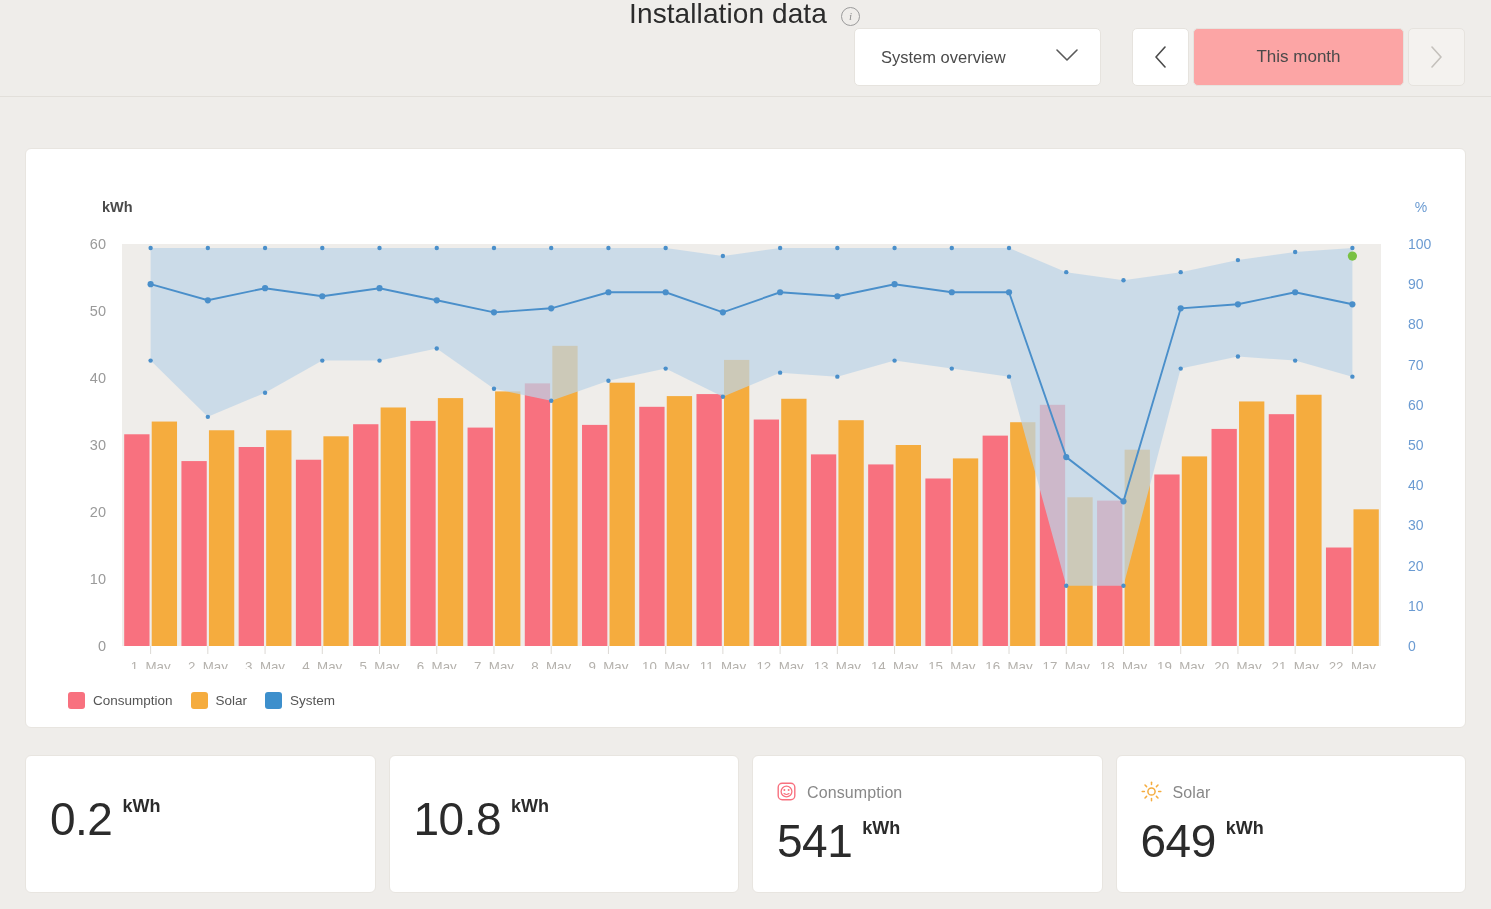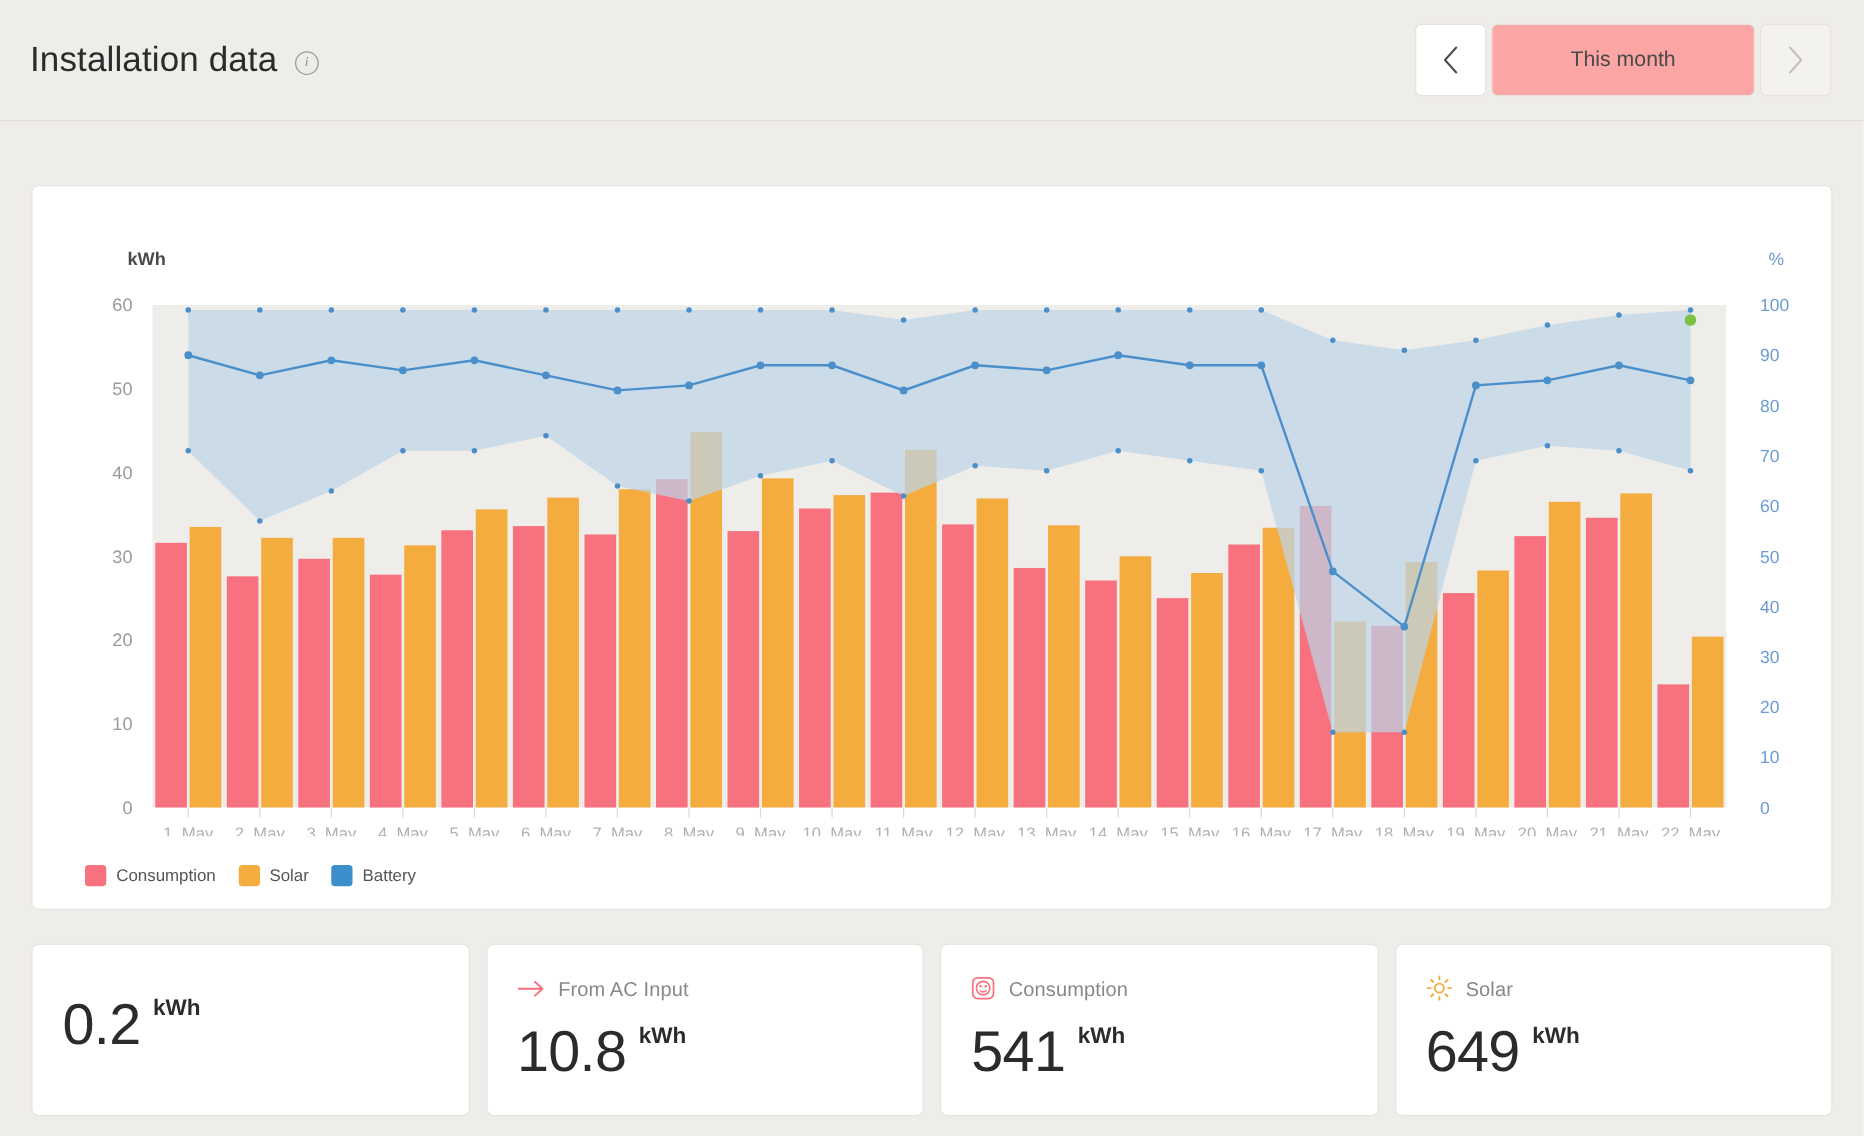--- a/index.html
+++ b/index.html
@@ -13,20 +13,21 @@
   }
 
   
   .topbar{
     height:97px;
     background:#efedea;
     border-bottom:1px solid #e2dfda;
     display:flex;
     align-items:center;
     padding:0 26px 0 24px;
+    flex-direction:column;
   }
   .title-wrap{ display:flex; align-items:center; gap:14px; }
   .page-title{
     font-size:28px; font-weight:400; color:#2b2b2b;
     letter-spacing:.1px; line-height:1;
   }
   .info-icon{
     width:19px;height:19px;border-radius:50%;
     border:1.3px solid #9b9b9b;color:#8c8c8c;
     font-size:11px;font-style:italic;font-family:"Liberation Serif",serif;
@@ -88,20 +89,28 @@
 <body>
 
 <div class="topbar">
   <div class="title-wrap">
     <div class="page-title">Installation data</div>
     <div class="info-icon">i</div>
   </div>
 
   <div class="header-controls">
 
+    <div class="select-box">
+      <span class="label">System overview</span>
+      <span class="chev">
+        <svg width="22" height="13" viewBox="0 0 22 13">
+            <path d="M1 1 L11 11 L21 1" fill="none" stroke="#5a5a5a" stroke-width="1.6" stroke-linecap="round" stroke-linejoin="round"></path>
+          </svg>
+      </span>
+    </div>
 
     <div class="period-group">
       <div class="nav-btn">
         <svg width="13" height="22" viewBox="0 0 13 22">
             <path d="M11 1 L2 11 L11 21" fill="none" stroke="#4a4a4a" stroke-width="1.6" stroke-linecap="round" stroke-linejoin="round"></path>
           </svg>
       </div>
       <div class="period-btn">This month</div>
       <div class="nav-btn disabled">
         <svg width="13" height="22" viewBox="0 0 13 22">
@@ -305,39 +314,33 @@
       <div class="legend-item">
         <span class="legend-swatch" style="background: rgb(248, 113, 127);"></span>
         <span class="legend-label">Consumption</span>
       </div>
       <div class="legend-item">
         <span class="legend-swatch" style="background: rgb(245, 172, 62);"></span>
         <span class="legend-label">Solar</span>
       </div>
       <div class="legend-item">
         <span class="legend-swatch" style="background: rgb(61, 143, 204);"></span>
-        <span class="legend-label">Battery</span>
+        <span class="legend-label">System</span>
       </div>
     </div>
 </div>
 
 <div class="stats" id="stats">
     <div class="stat-card">
       <div class="stat-value-row">
         <span class="stat-value">0.2</span>
         <span class="stat-unit">kWh</span>
       </div>
     </div>
     <div class="stat-card">
-      <div class="stat-head">
-        <span><svg width="22" height="14" viewBox="0 0 22 14">
-            <path d="M1 7 H20 M14 1.5 L20 7 L14 12.5" fill="none" stroke="#f8717f" stroke-width="1.6" stroke-linecap="round" stroke-linejoin="round"></path>
-          </svg></span>
-        <span class="stat-label">From AC Input</span>
-      </div>
       <div class="stat-value-row">
         <span class="stat-value">10.8</span>
         <span class="stat-unit">kWh</span>
       </div>
     </div>
     <div class="stat-card">
       <div class="stat-head">
         <span><svg width="19" height="19" viewBox="0 0 19 19">
             <rect x="1.2" y="1.2" width="16.6" height="16.6" rx="4" fill="none" stroke="#f8717f" stroke-width="1.4"></rect>
             <circle cx="9.5" cy="9.5" r="5.4" fill="none" stroke="#f8717f" stroke-width="1.3"></circle>

